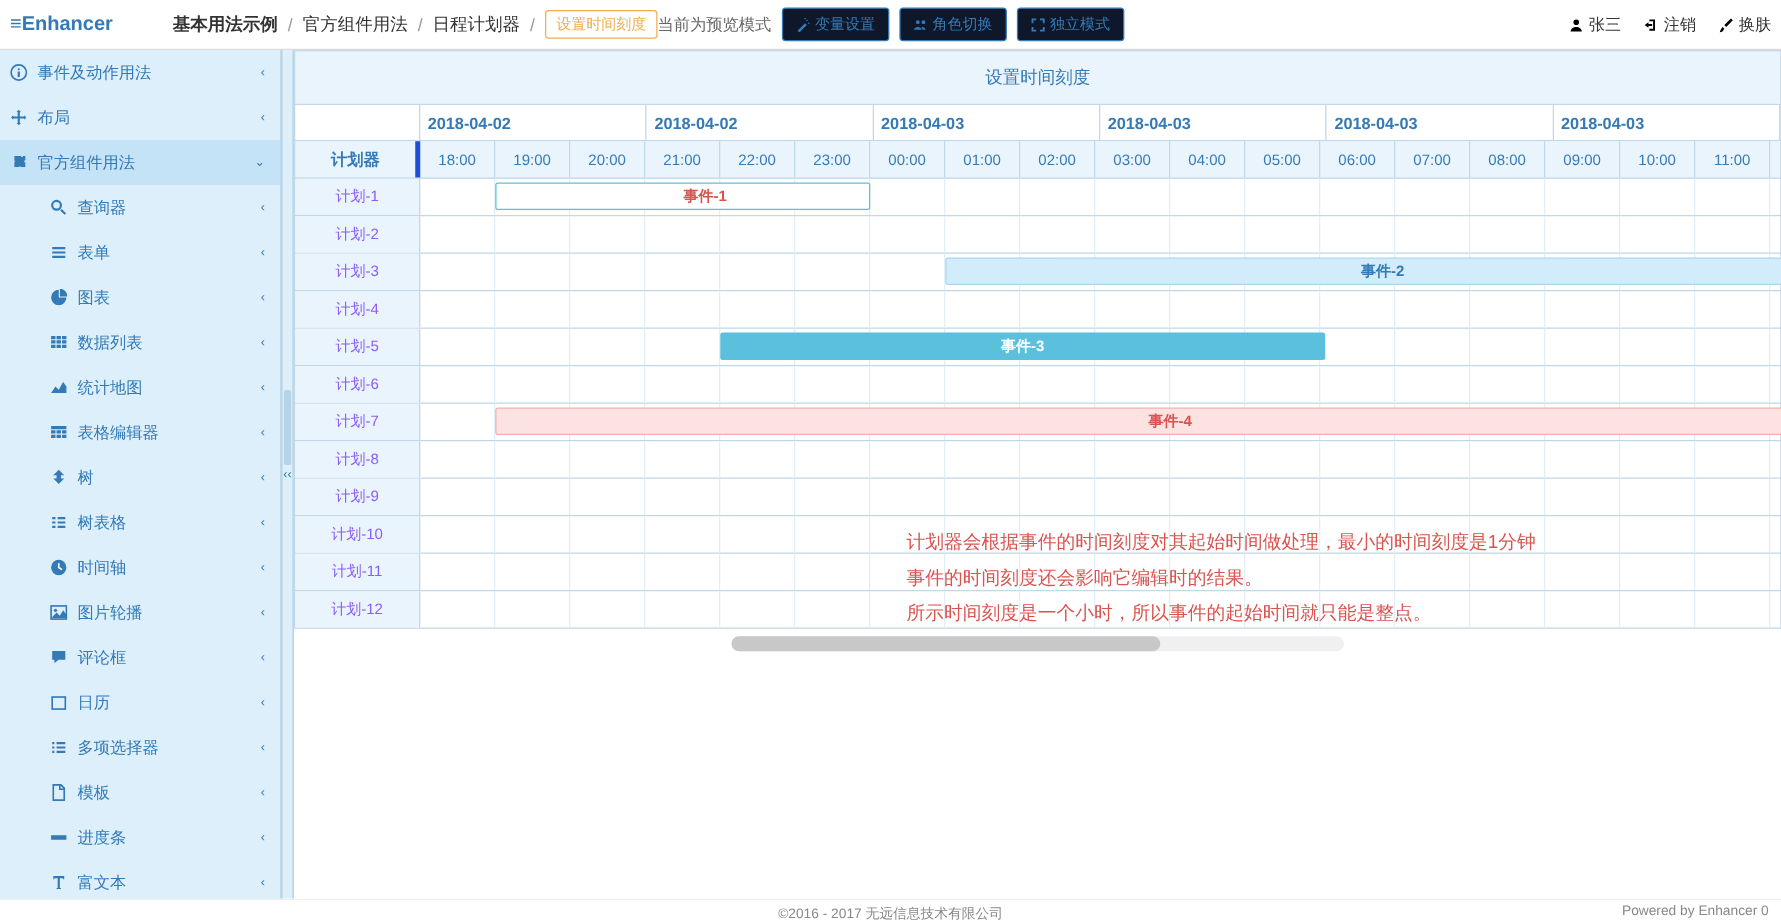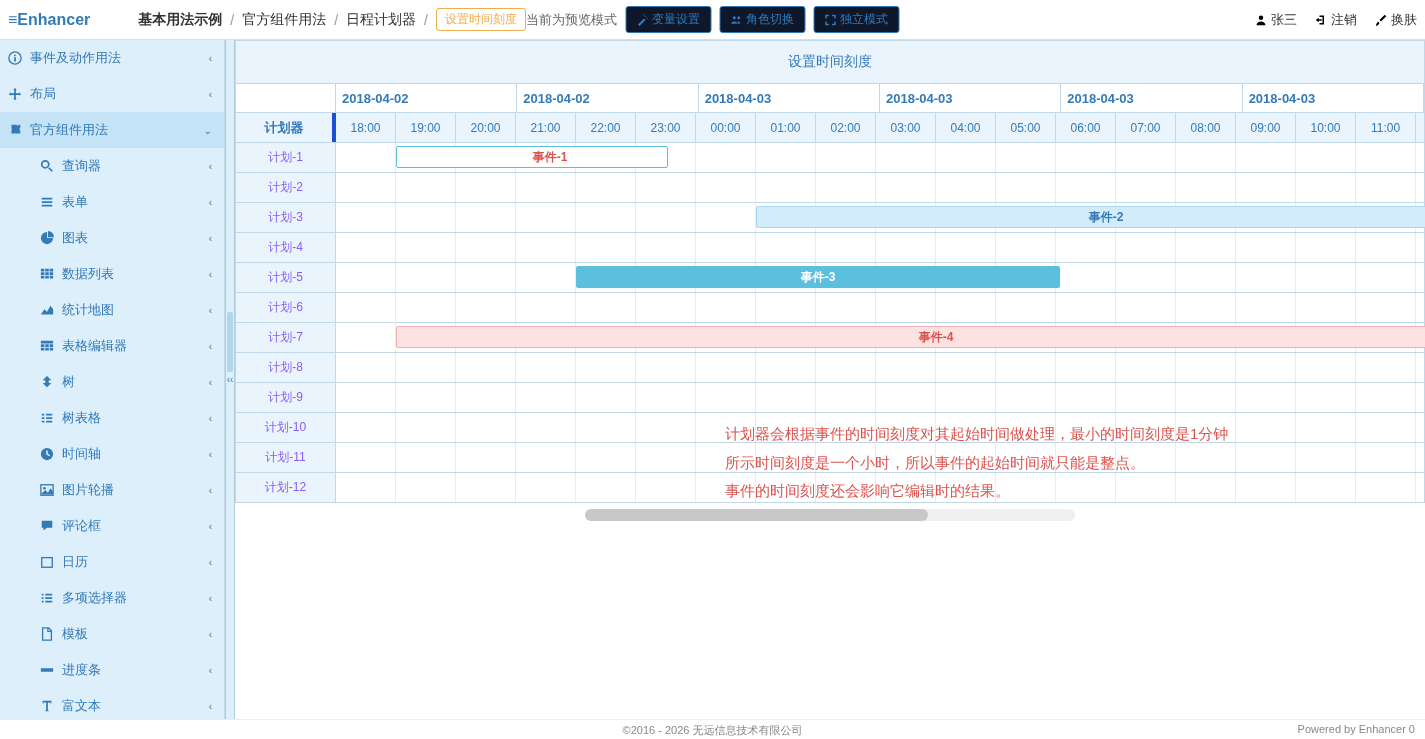--- a/index.html
+++ b/index.html
@@ -350,21 +350,21 @@
               <div class="plan-cell"></div>
               <div class="plan-cell"></div>
               <div class="plan-cell"></div>
               <div class="plan-cell"></div>
               <div class="plan-cell"></div>
               <div class="plan-cell"></div>
               <div class="plan-cell"></div>
               <div class="plan-cell"></div>
               <div class="plan-cell"></div>
               <div class="plan-cell"></div>
-              <div class="event outline-blue" style="left: 60px; width: 272px; padding-left: 36px;">事件-1</div>
+              <div class="event outline-blue" style="left: 60px; width: 300px; padding-left: 36px;">事件-1</div>
             </div>
           </div>
           <div class="plan-row">
             <div class="row-head">计划-2</div>
             <div class="plan-cells">
               <div class="plan-cell"></div>
               <div class="plan-cell"></div>
               <div class="plan-cell"></div>
               <div class="plan-cell"></div>
               <div class="plan-cell"></div>
@@ -616,22 +616,22 @@
               <div class="plan-cell"></div>
             </div>
           </div>
         </div>
     </div>
     <div class="hscroll">
         <div class="thumb"></div>
       </div>
     <div class="annotation">
       <div>计划器会根据事件的时间刻度对其起始时间做处理，最小的时间刻度是1分钟</div>
+      <div>事件的时间刻度还会影响它编辑时的结果。</div>
       <div>所示时间刻度是一个小时，所以事件的起始时间就只能是整点。</div>
-      <div>事件的时间刻度还会影响它编辑时的结果。</div>
     </div>
   </div>
 </div>
 
 <div class="footer">
-  <span>©2016 - 2026 无远信息技术有限公司</span>
+  <span>©2016 - 2017 无远信息技术有限公司</span>
   <span class="right">Powered by Enhancer 0</span>
 </div>
 
 </body></html>

